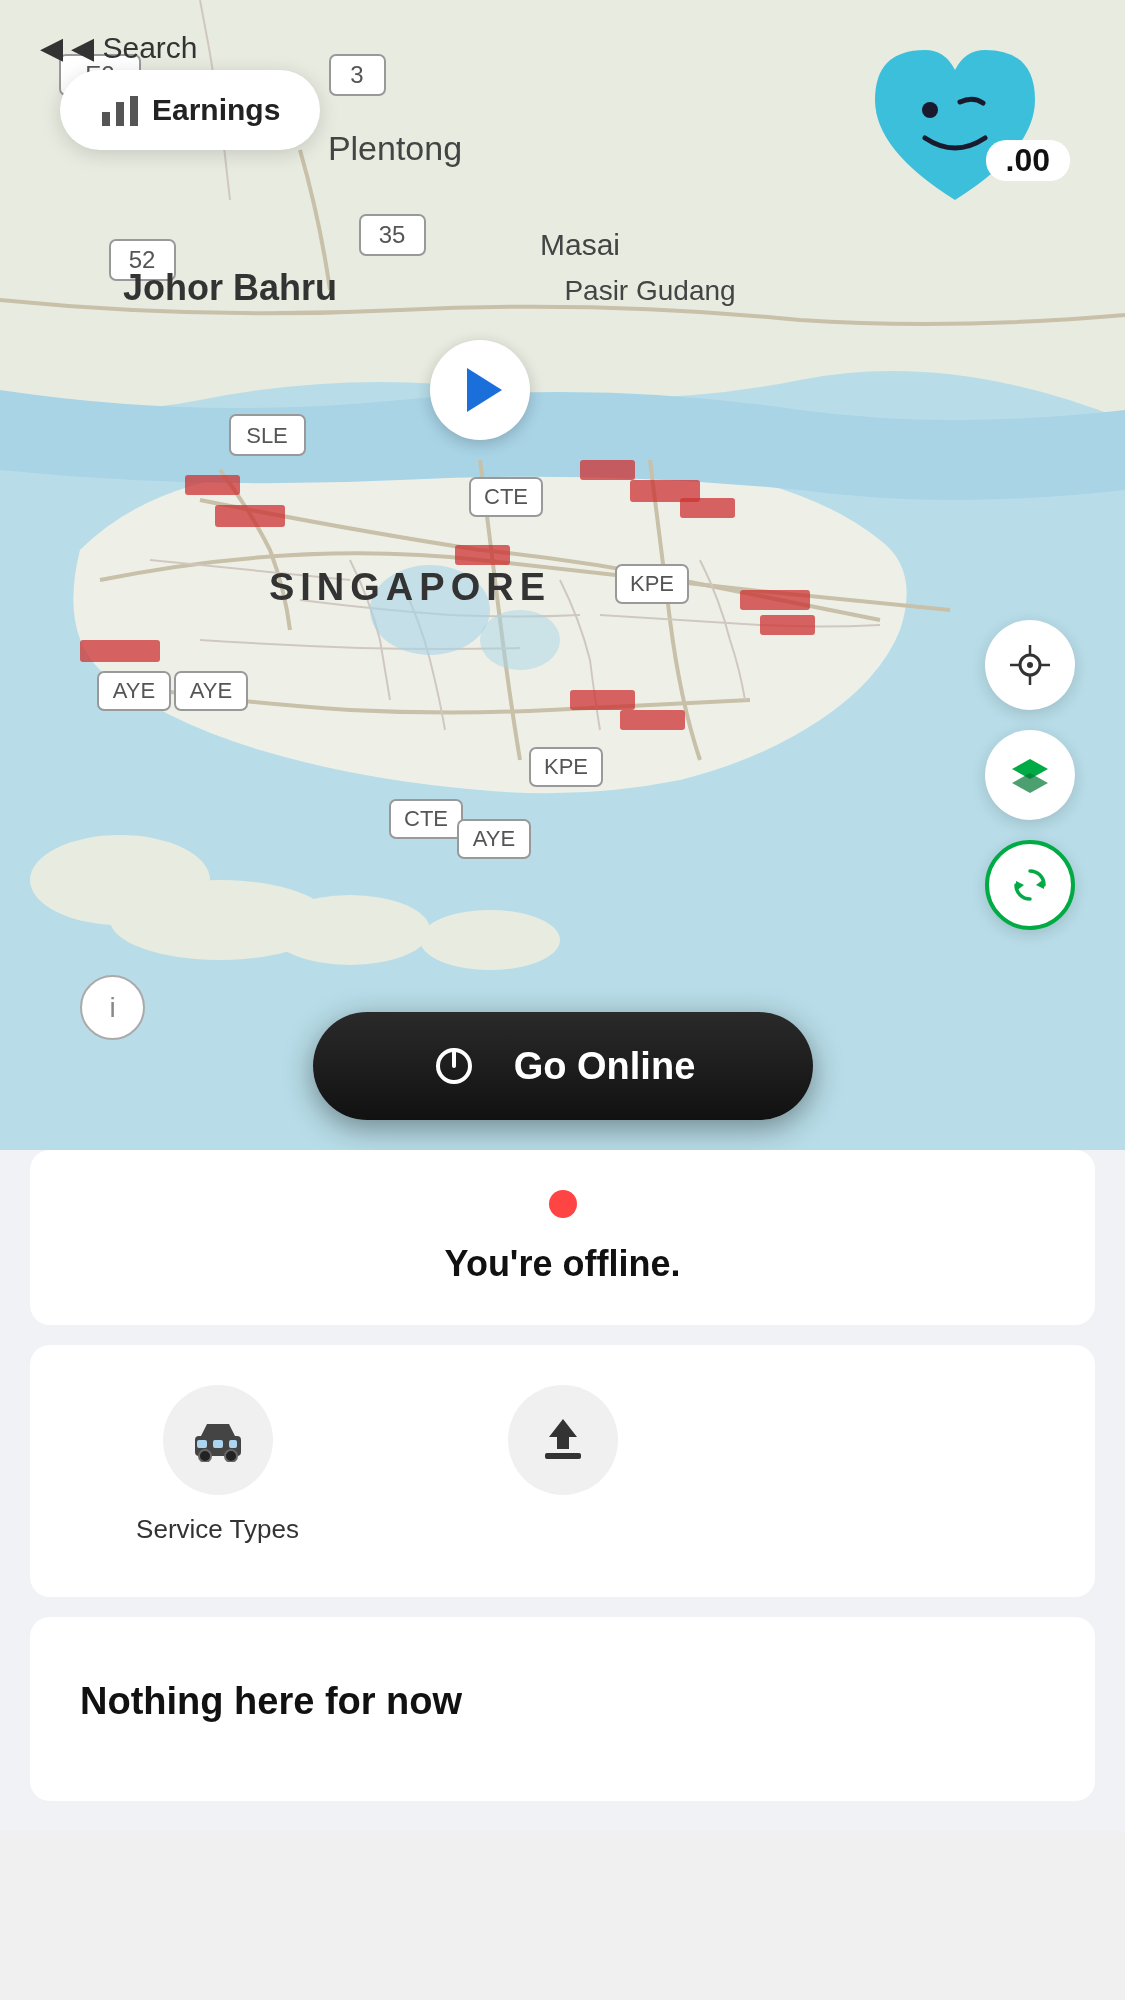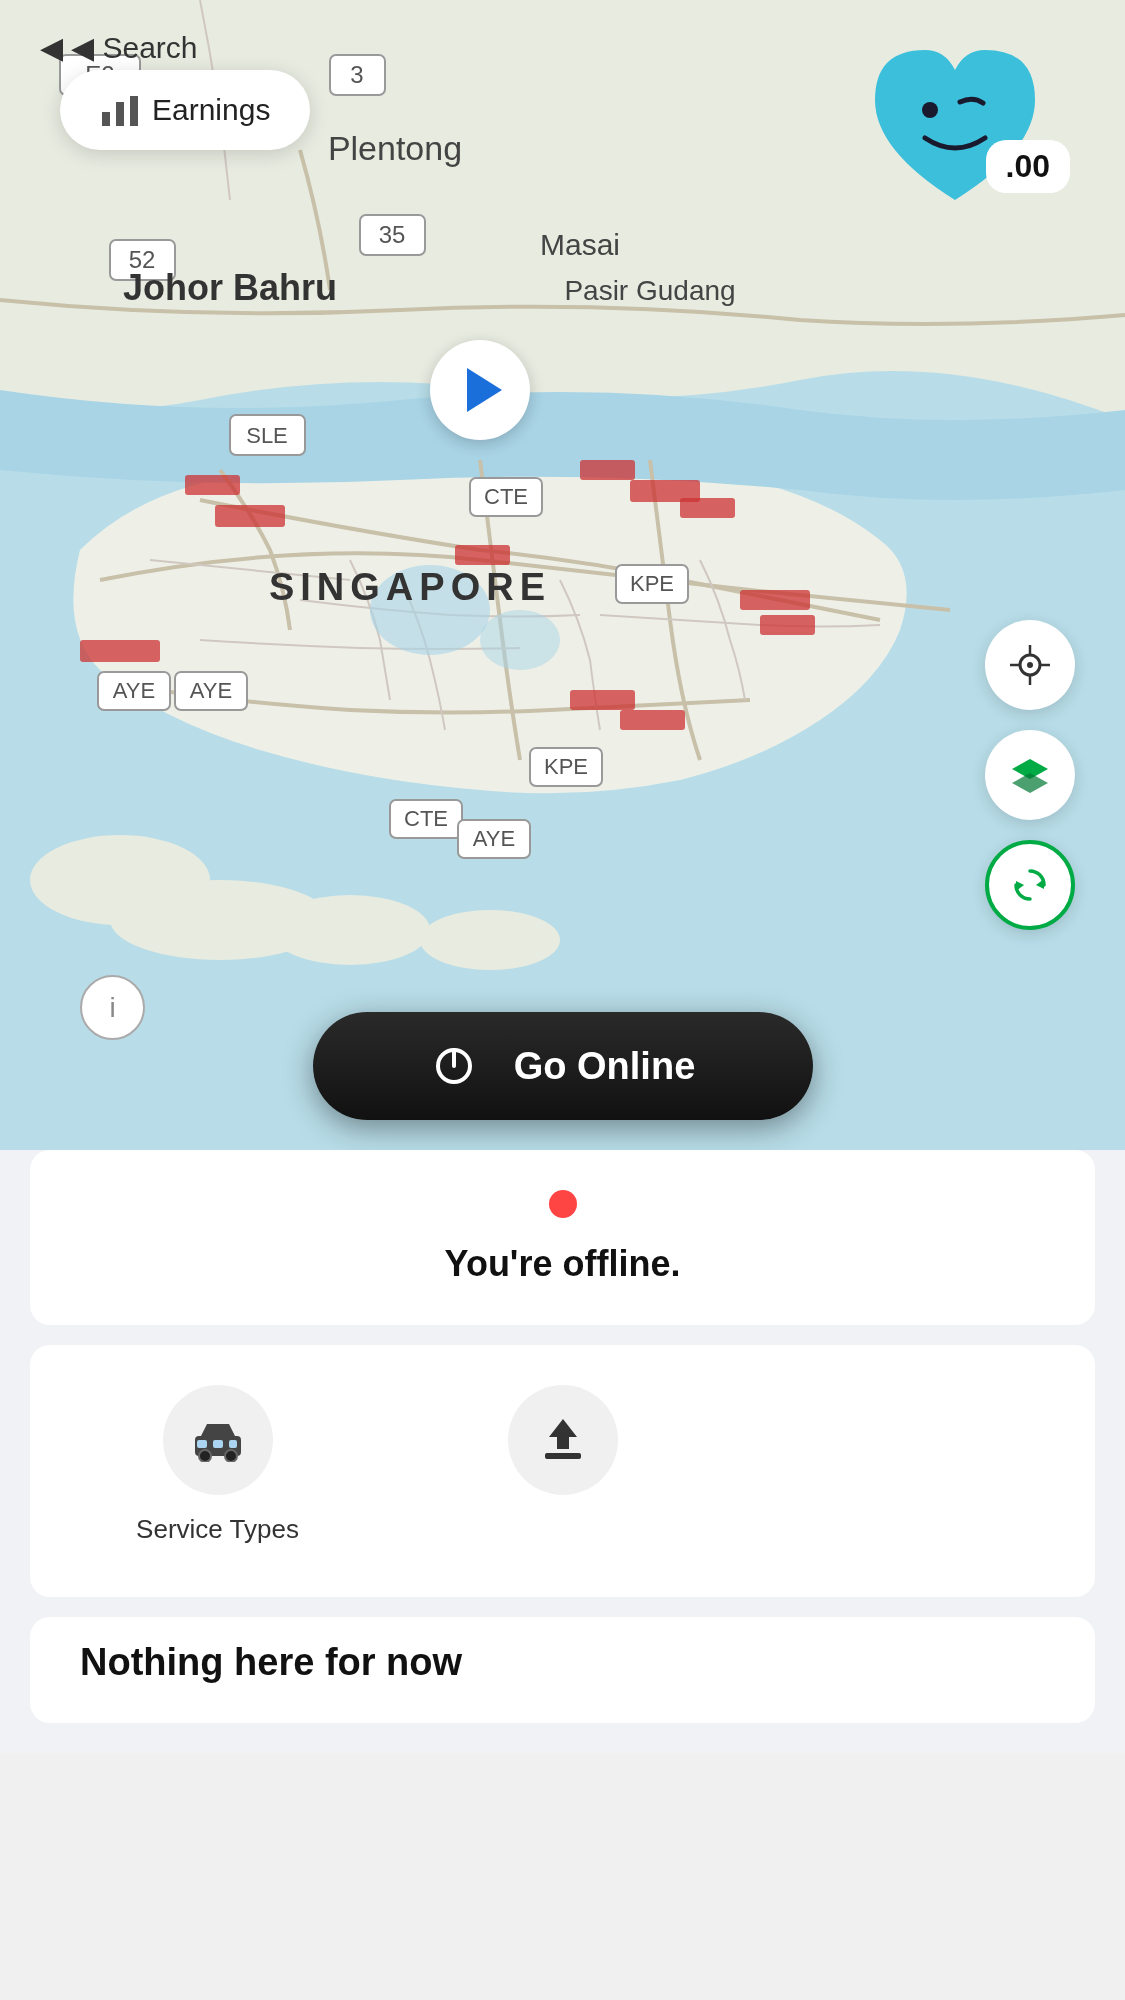--- a/index.html
+++ b/index.html
@@ -48,21 +48,21 @@
       position: absolute;
       top: 70px;
       left: 60px;
       background: white;
       border-radius: 50px;
       padding: 22px 40px;
       display: flex;
       align-items: center;
       gap: 12px;
       font-size: 30px;
-      font-weight: 400;
+      font-weight: 700;
       color: #222;
       box-shadow: 0 4px 20px rgba(0,0,0,0.15);
       cursor: pointer;
     }
 
     
     .heart-mascot {
       position: absolute;
       top: 20px;
       right: 60px;
@@ -227,38 +227,38 @@
       font-size: 26px;
       color: #333;
       text-align: center;
       line-height: 1.3;
     }
 
     
     .nothing-card {
       background: white;
       border-radius: 20px;
-      padding: 24px 50px;
+      padding: 63px 50px;
     }
 
     .nothing-title {
       font-size: 38px;
       font-weight: 700;
       color: #111;
       margin-bottom: 15px;
     }
 
     
     .price-tag {
       position: absolute;
       top: 140px;
       right: 55px;
       background: white;
       border-radius: 20px;
-      padding: 8px 20px;
+      padding: 2px 20px;
       font-size: 32px;
       font-weight: 700;
       color: #111;
     }
   </style>
 </head>
 <body>
 
 <div class="map-container">
 

